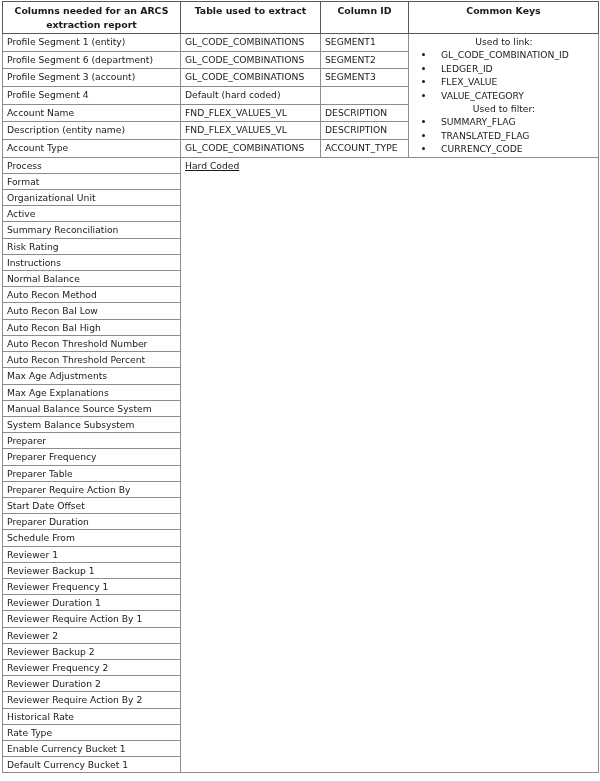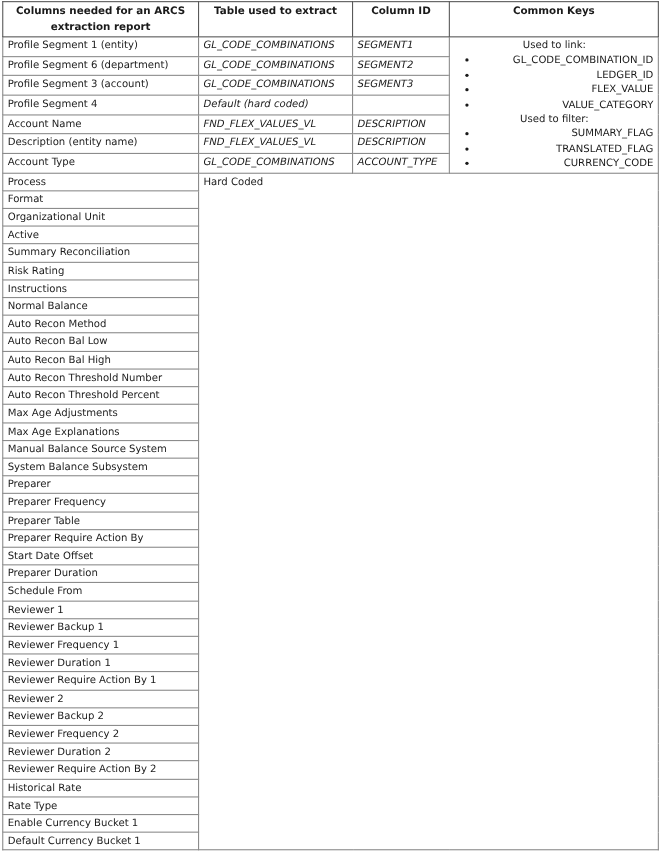--- a/index.html
+++ b/index.html
@@ -59,44 +59,43 @@
   col.c2 { width: 140px; }
   col.c3 { width: 88px; }
   col.c4 { width: 190px; }
 
   td.label-cell {
     height: 13px;
   }
 
   td.wrapcell {
     line-height: 13.0px;
-    font-style: italic;
   }
 
   
   td.hardcoded {
     text-align: center;
     vertical-align: middle;
     font-size: 9.2px;
     border-color: #8c8c8c;
+    text-decoration: underline;
   }
 
   
   .ck-lead {
     margin: 0;
     padding: 0 0 0 1px;
     font-size: 9.2px;
     line-height: 13.4px;
     text-align: center;
   }
   ul.ck-list {
     margin: 0;
     padding: 0 0 0 22px;
     list-style-type: disc;
-    text-align: right;
   }
   ul.ck-list li {
     font-size: 9.2px;
     line-height: 13.4px;
     padding-left: 6px;
     margin: 0;
   }
   ul.ck-list li.first-wrap {
     
     word-break: break-all;

